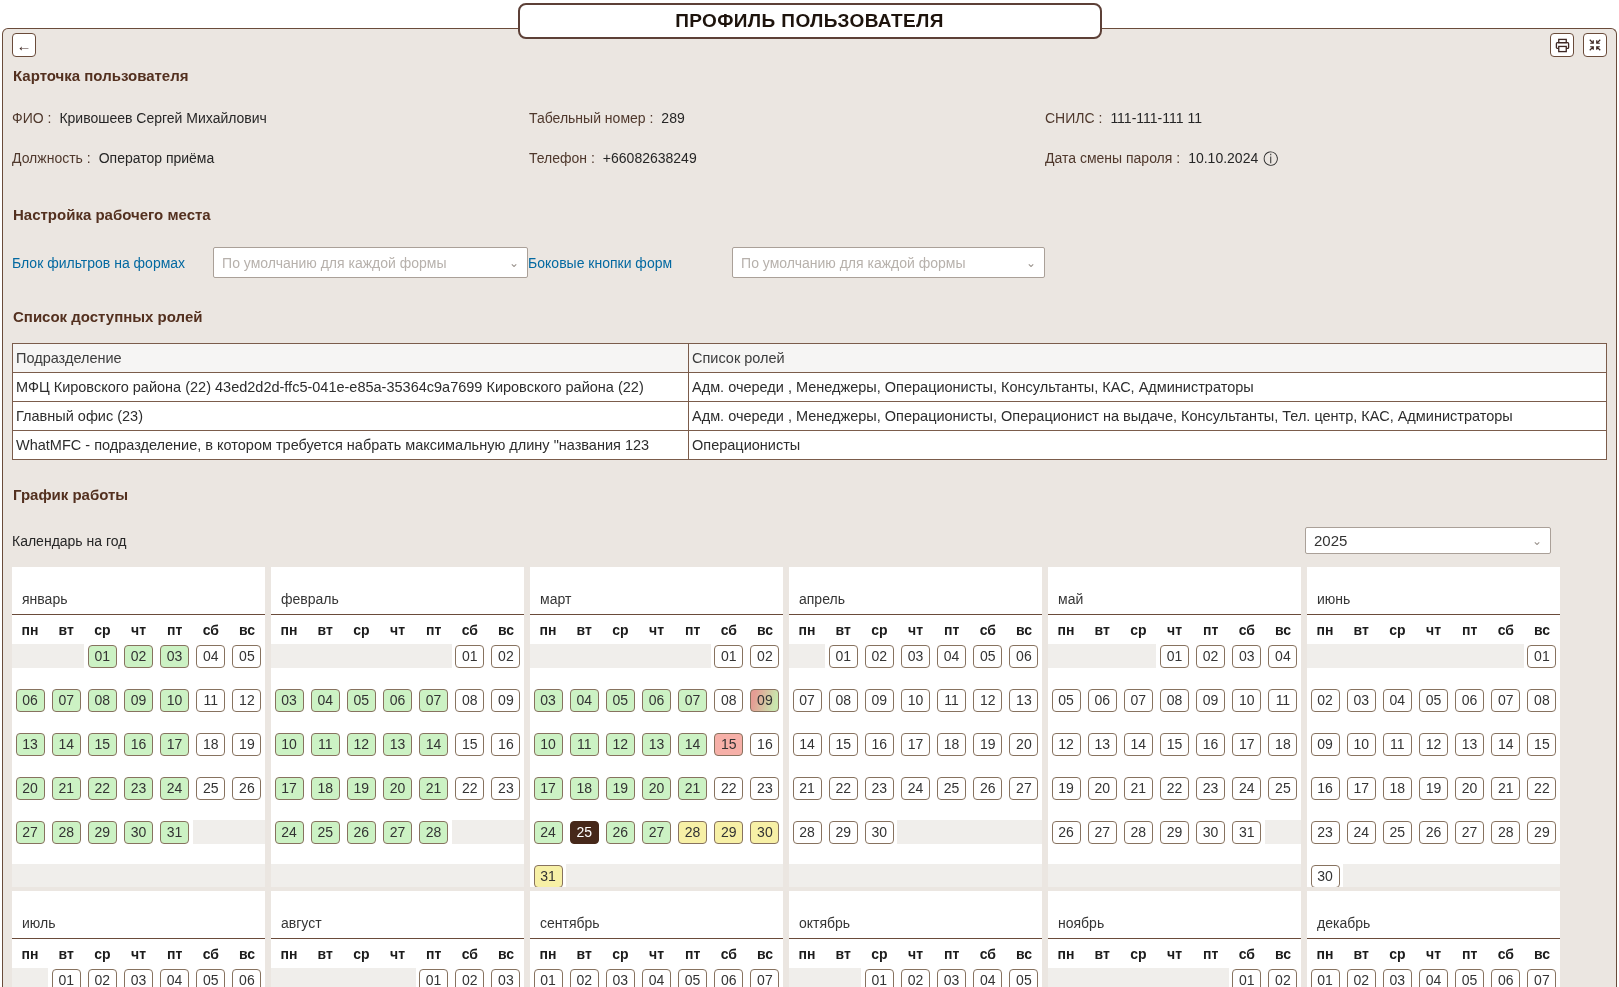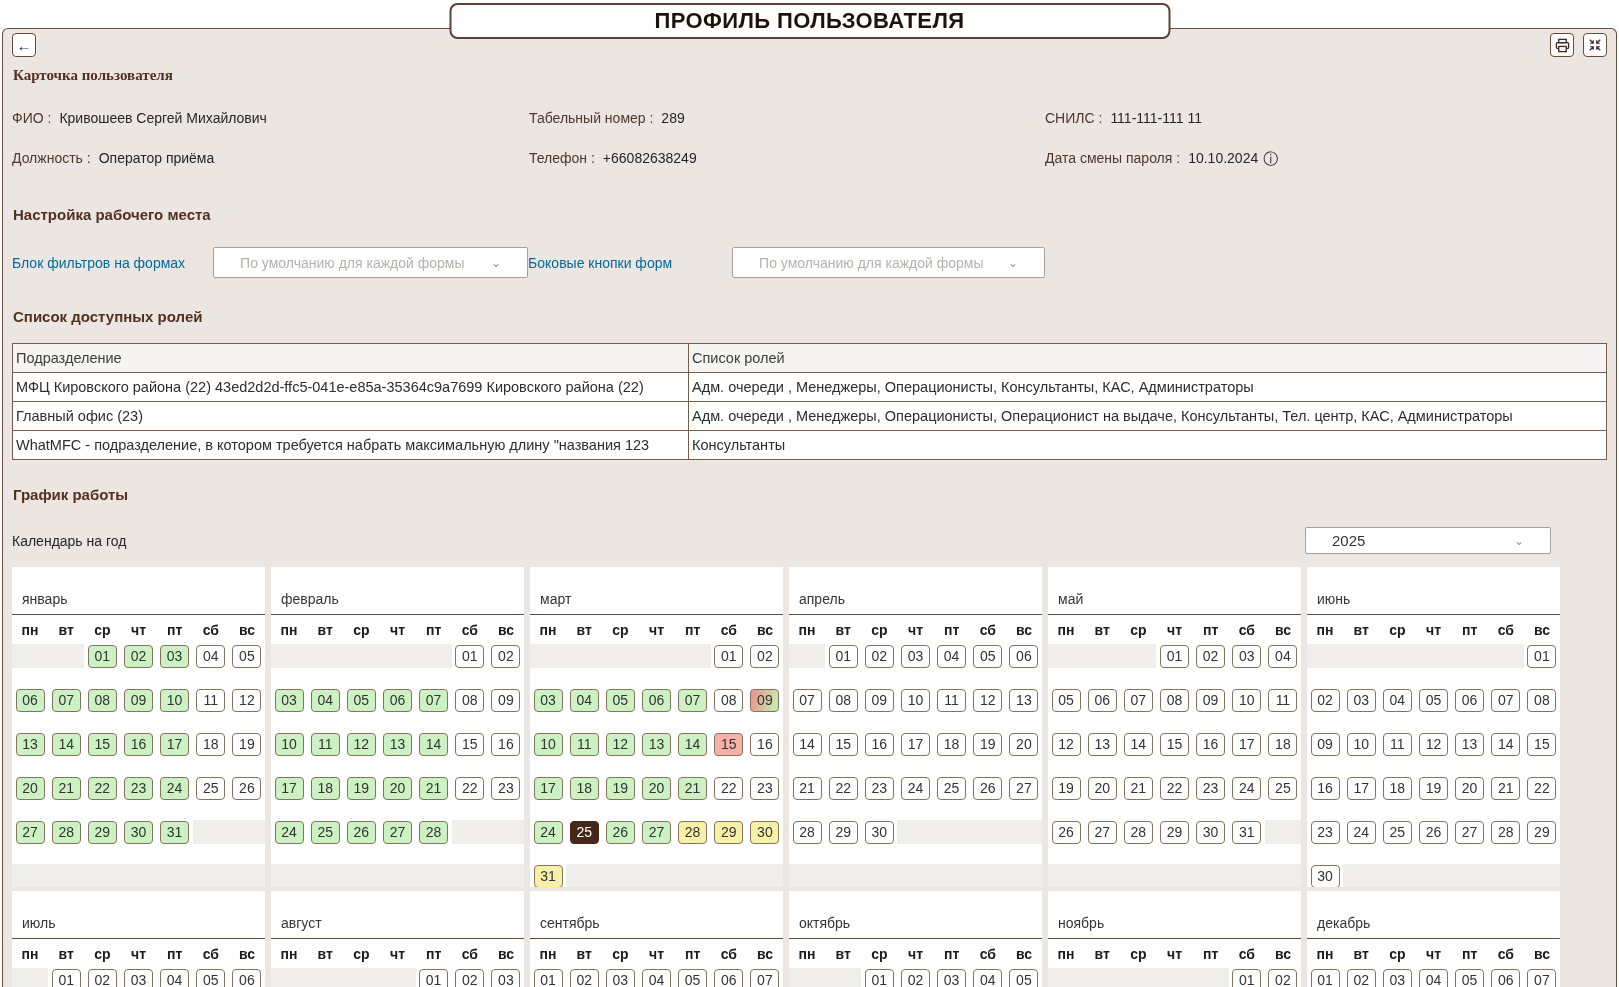--- a/index.html
+++ b/index.html
@@ -4,55 +4,55 @@
 <style>
   * { box-sizing: border-box; }
   html,body { margin:0; padding:0; }
   body {
     width:1619px; height:987px; overflow:hidden; position:relative;
     background:#ffffff; font-family:"Liberation Sans", sans-serif; color:#262626;
   }
   
   .title-box {
     position:absolute; top:3px; left:50%; transform:translateX(-50%);
-    width:721px; height:36px; background:#fff; border:2px solid #5d4037;
+    width:584px; height:36px; background:#fff; border:2px solid #5d4037;
     border-radius:8px; z-index:10; display:flex; align-items:center; justify-content:center;
-    font-weight:bold; font-size:22px; color:#1d130c; letter-spacing:.4px;
+    font-weight:bold; font-size:19px; color:#1d130c; letter-spacing:.4px;
   }
   
   .panel {
     position:absolute; top:28px; left:2px; right:2px; bottom:0;
     background:#ebe6e1; border:1px solid #6a4b3a; border-bottom:none;
     border-radius:6px 6px 0 0; padding:2px 9px 0;
   }
   .panel-head { height:28px; display:flex; align-items:flex-start; justify-content:space-between; padding-top:2px; }
   .sq-btn {
     width:24px; height:24px; background:#fff; border:1px solid #6a4b3a; border-radius:4px;
     display:flex; align-items:center; justify-content:center; cursor:pointer; padding:0;
     color:#3e2723; font-size:15px; line-height:1;
   }
   .head-actions { display:flex; gap:9px; }
   
   .section-title { font-size:15px; font-weight:bold; color:#53301f; }
-  .st-user { margin:8px 0 0 1px;font-family:Liberation Serif, serif; }
+  .st-user { margin:8px 0 0 1px; }
   .st-work { margin:40px 0 0 1px; }
   .st-roles { margin:30px 0 0 1px; }
   .st-sched { margin:26px 0 0 1px; }
   
   .fields { display:grid; grid-template-columns:517px 516px 1fr; row-gap:24px; margin-top:26px; font-size:14px; }
   .field { display:flex; align-items:center; }
   .flabel { color:#4f382c; margin-right:8px; white-space:nowrap; }
   .fvalue { color:#262626; }
   .info-icon { margin-left:5px; font-size:15px; color:#262626; cursor:pointer; line-height:1; }
   
   .controls { display:flex; align-items:center; margin-top:24px; font-size:14px; }
   .ctl-label { color:#0369a1; }
   .select {
     height:31px; background:#fff; border:1px solid #aaa098; border-radius:2px;
-    display:flex; align-items:center; justify-content:space-between; padding:0 26px; cursor:pointer;
+    display:flex; align-items:center; justify-content:space-between; padding:0 8px; cursor:pointer;
   }
   .sel-filter { width:315px; margin-left:28px; }
   .sel-side { width:313px; margin-left:60px; }
   .lbl-side { }
   .placeholder { color:#b7b1ac; font-size:14px; }
   .chev { color:#9b948e; font-size:12px; }
   
   .roles-table { width:100%; border-collapse:collapse; margin-top:18px; background:#fff; font-size:14.5px; table-layout:fixed; }
   .roles-table th, .roles-table td { border:1px solid #7b5c4b; padding:6px 3px; height:16px; text-align:left; font-weight:normal; }
   .roles-table th { background:#f6f5f4; color:#3c3c3c; }
@@ -169,21 +169,21 @@
         <tr>
           <td>МФЦ Кировского района (22) 43ed2d2d-ffc5-041e-e85a-35364c9a7699 Кировского района (22)</td>
           <td>Адм. очереди , Менеджеры, Операционисты, Консультанты, КАС, Администраторы</td>
         </tr>
         <tr>
           <td>Главный офис (23)</td>
           <td>Адм. очереди , Менеджеры, Операционисты, Операционист на выдаче, Консультанты, Тел. центр, КАС, Администраторы</td>
         </tr>
         <tr>
           <td>WhatMFC - подразделение, в котором требуется набрать максимальную длину "названия 123</td>
-          <td>Консультанты</td>
+          <td>Операционисты</td>
         </tr>
       </tbody>
   </table>
 
   <div class="section-title st-sched">График работы</div>
   <div class="cal-head">
     <span class="cal-label">Календарь на год</span>
     <div class="select sel-year">
       <span class="year-val">2025</span>
       <span class="chev">⌄</span>

